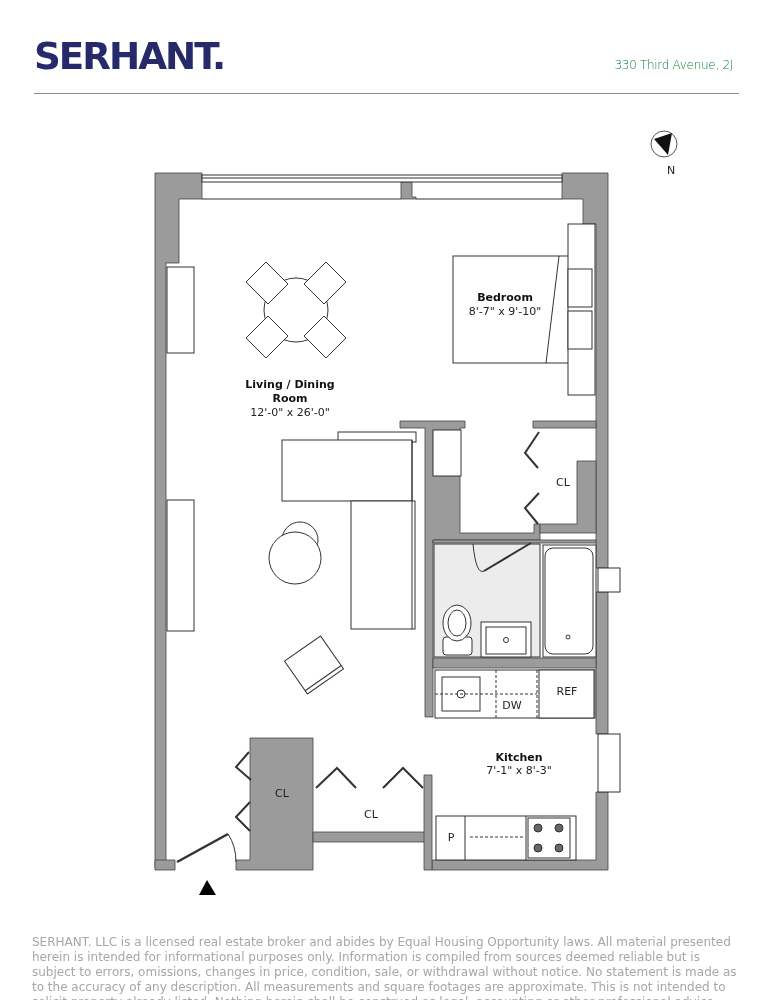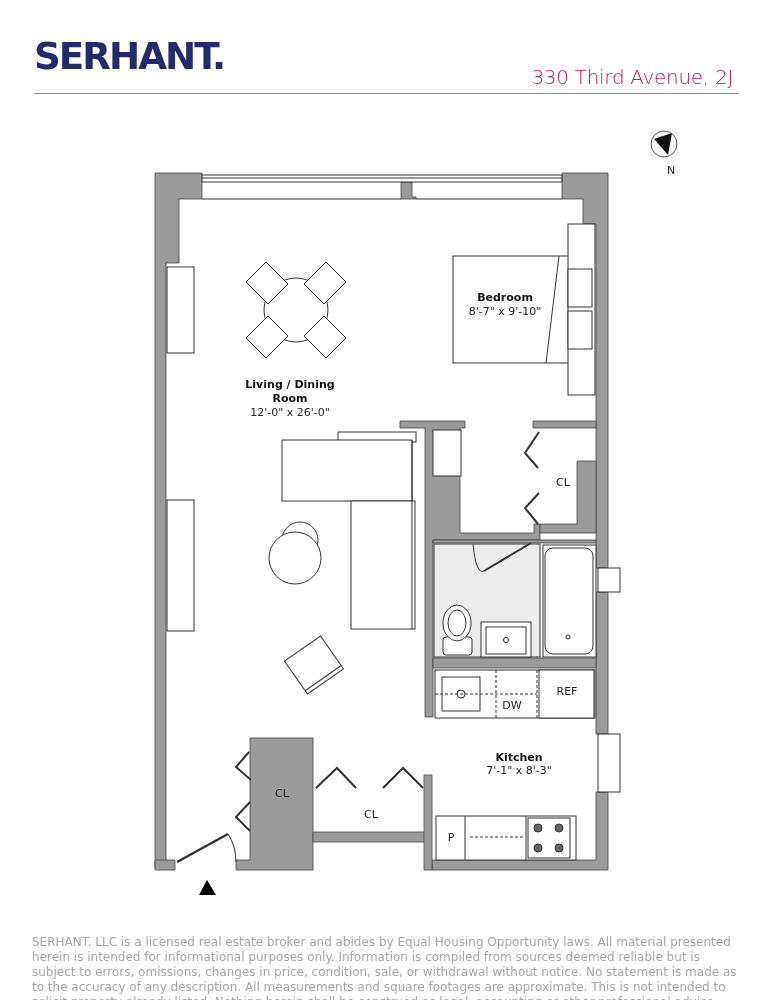--- a/index.html
+++ b/index.html
@@ -1,18 +1,18 @@
 <!DOCTYPE html>
 <html><head>
   <meta charset="utf-8">
   <style>
     html, body { margin: 0; padding: 0; background: #ffffff; }
     body { width: 773px; height: 1000px; position: relative; overflow: hidden; font-family: "Liberation Sans", sans-serif; }
     .logo { position: absolute; left: 34px; top: 34px; font-family: "DejaVu Sans", sans-serif; font-weight: bold; font-size: 38px; letter-spacing: -2px; color: #262a6b; transform: scaleX(0.98); transform-origin: left; }
-    .address { position: absolute; right: 40px; top: 65px; font-size: 20px; color: #be185d; font-family: "DejaVu Sans", sans-serif; font-weight: 300; letter-spacing: -0.3px; }
+    .address { position: absolute; right: 40px; top: 58px; font-size: 12px; color: #15803d; font-family: "DejaVu Sans", sans-serif; font-weight: 300; letter-spacing: -0.3px; }
     .rule { position: absolute; left: 34px; right: 34px; top: 93px; height: 1px; background: #8a8a8a; }
     .plan { position: absolute; left: 0; top: 0; }
     .disclaimer { position: absolute; left: 32px; right: 34px; top: 935px; font-size: 12px; line-height: 15px; color: #a7a7a7; font-family: "DejaVu Sans", sans-serif; }
     .room-label { font-family: "DejaVu Sans", sans-serif; font-weight: bold; font-size: 11px; fill: #111; }
     .room-dim { font-family: "DejaVu Sans", sans-serif; font-size: 11px; fill: #222; }
     .small-label { font-family: "DejaVu Sans", sans-serif; font-size: 11px; fill: #222; }
     .compass-n { font-family: "DejaVu Sans", sans-serif; font-size: 11px; fill: #222; }
   </style>
 </head>
 <body>

